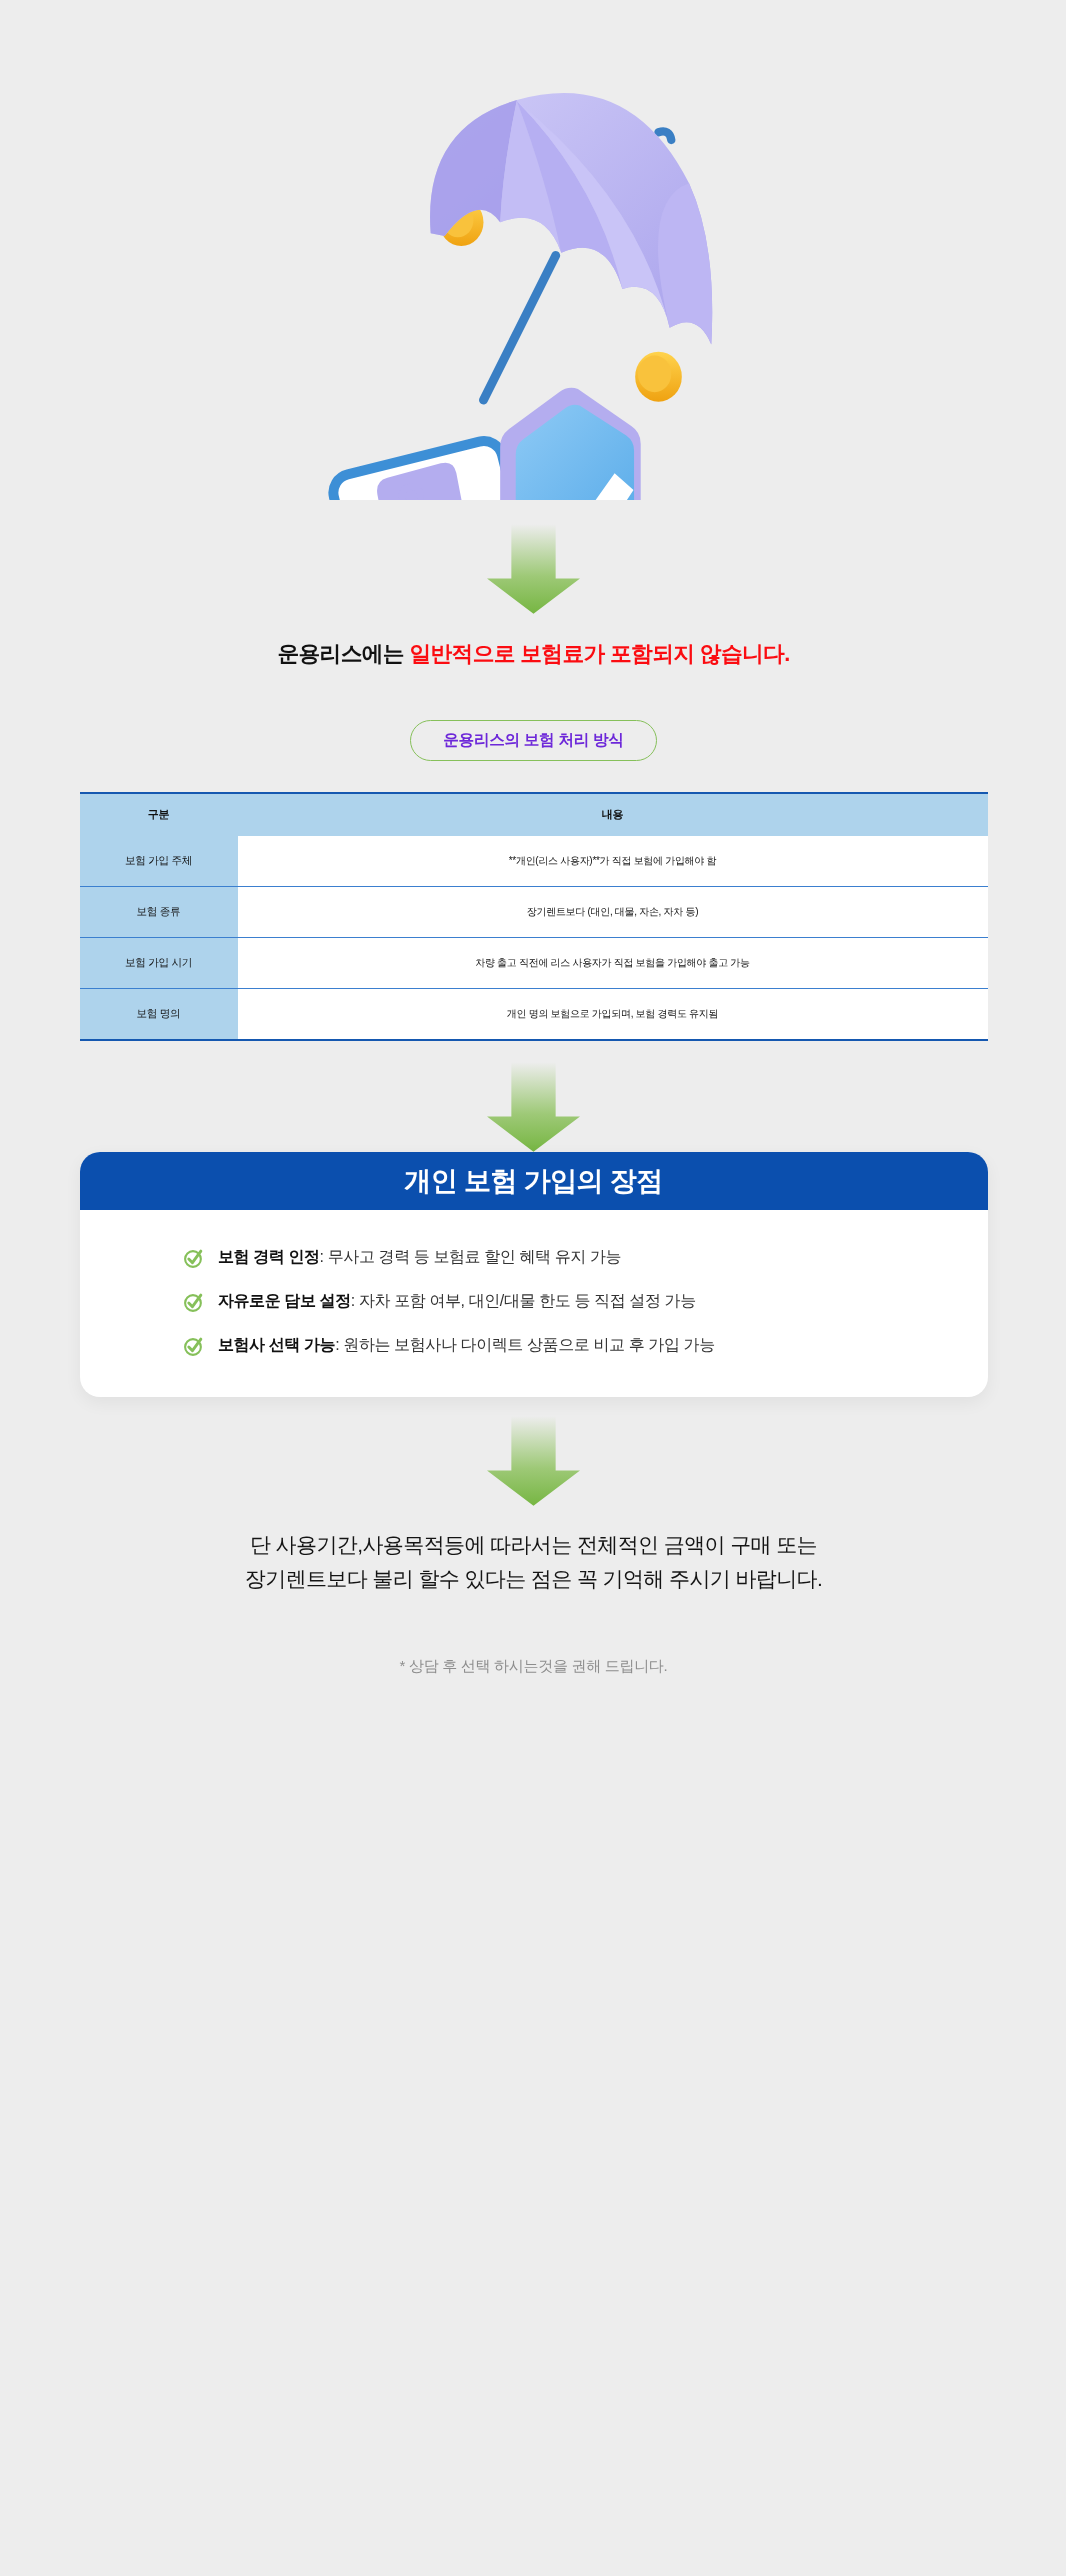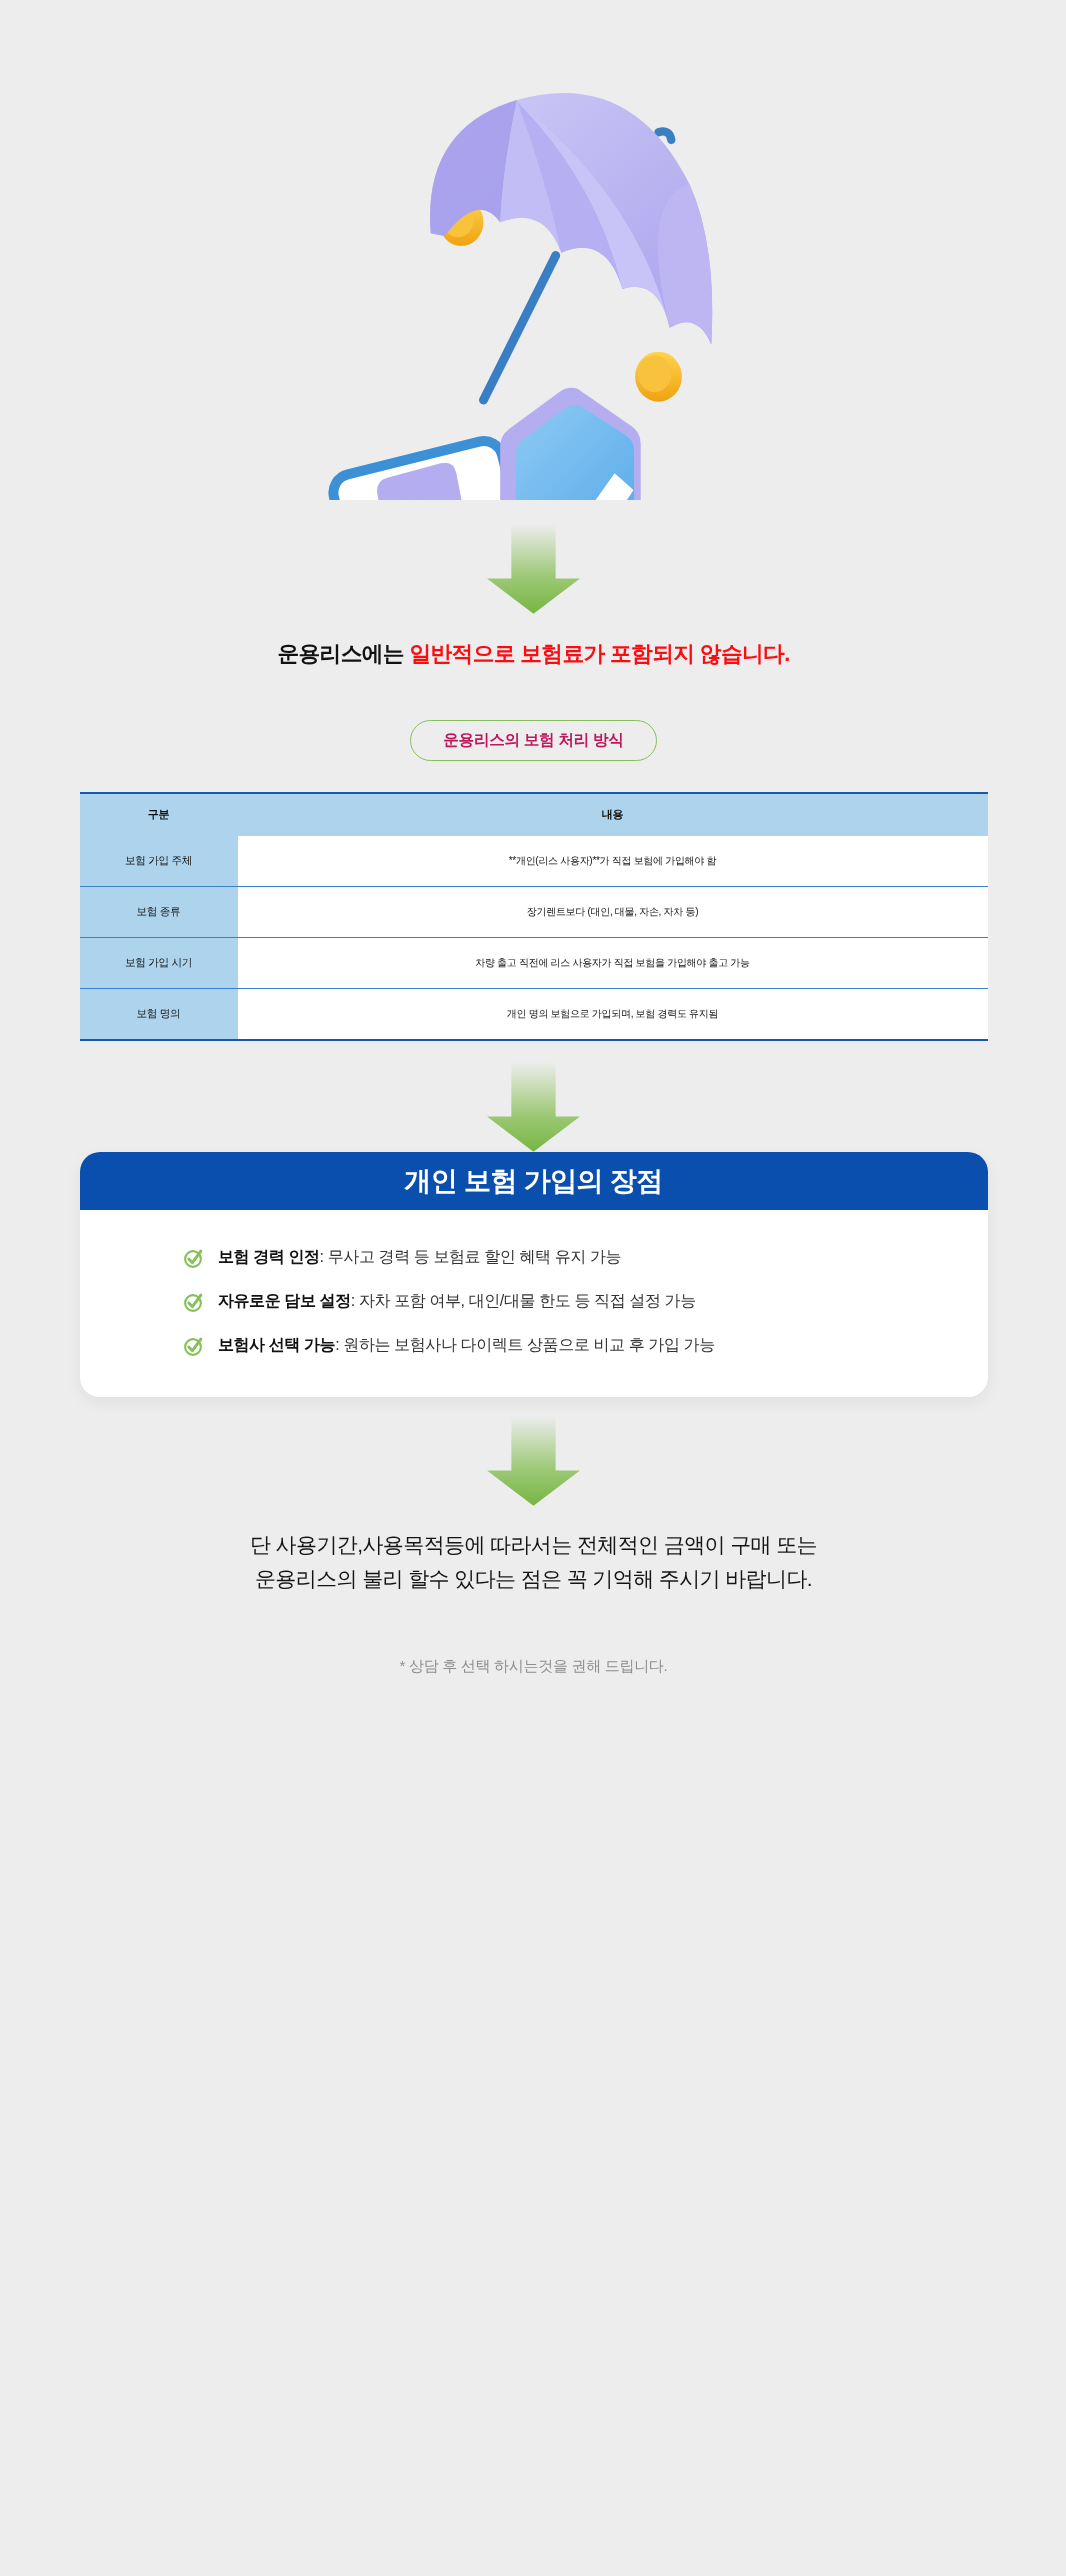--- a/index.html
+++ b/index.html
@@ -71,21 +71,21 @@
 
   
   .pill {
     margin-top: 29px;
     border: 1.4px solid #86c05a;
     border-radius: 27px;
     background: transparent;
     padding: 11px 32px 12.2px;
     font-size: 15.6px;
     font-weight: 700;
-    color: #be185d;
+    color: #6d28d9;
     letter-spacing: -0.3px;
     line-height: 1;
   }
 
   
   .table-wrap {
     margin-top: 31px;
     width: 908px;
     border-top: 2.8px solid #1558b0;
     border-bottom: 2.8px solid #1558b0;
@@ -390,19 +390,19 @@
       <linearGradient id="agrad3" x1="0" y1="0" x2="0" y2="1">
         <stop offset="0%" stop-color="#ededed"></stop>
         <stop offset="58%" stop-color="#9ec977"></stop>
         <stop offset="100%" stop-color="#76b642"></stop>
       </linearGradient>
     </defs>
     <path d="M44 0 H124 V98 H168 L84 162 L0 98 H44 Z" fill="url(#agrad3)"></path>
   </svg>
 
   <p class="outro">단 사용기간,사용목적등에  따라서는 전체적인 금액이 구매 또는
-운용리스의 불리 할수 있다는 점은 꼭 기억해 주시기 바랍니다.</p>
+장기렌트보다 불리 할수 있다는 점은 꼭 기억해 주시기 바랍니다.</p>
 
   <p class="note">* 상담 후 선택 하시는것을 권해 드립니다.</p>
 
   <div class="tail"></div>
 </div>
 
 
 </body></html>

